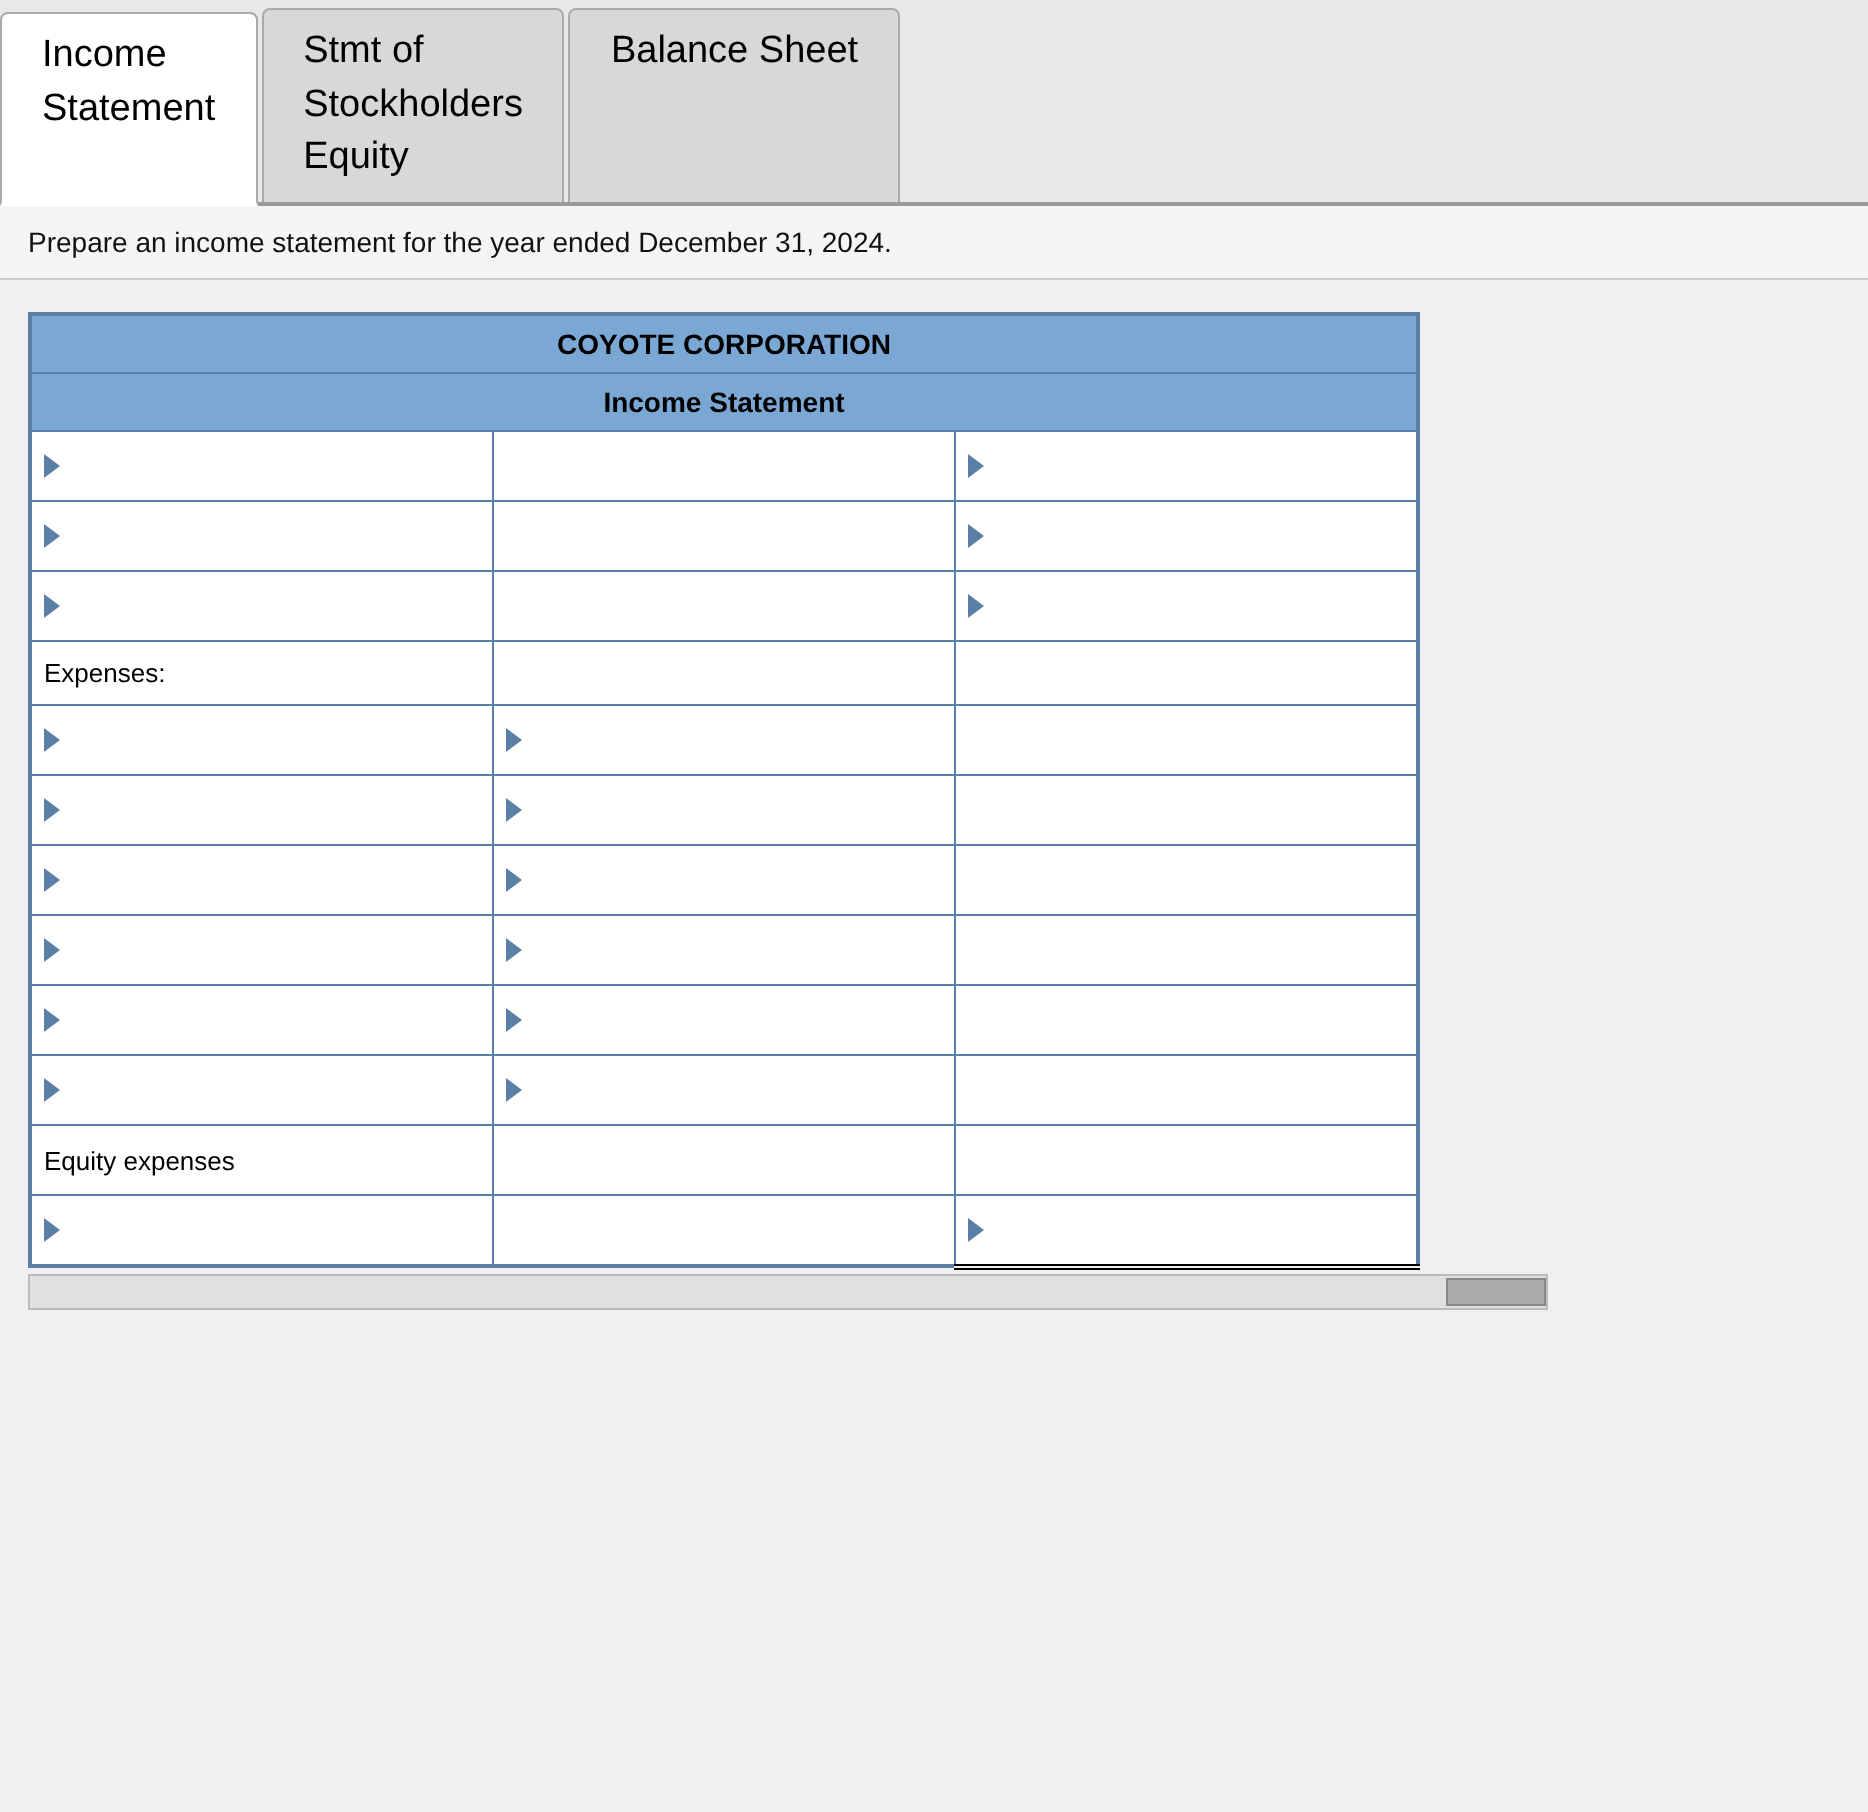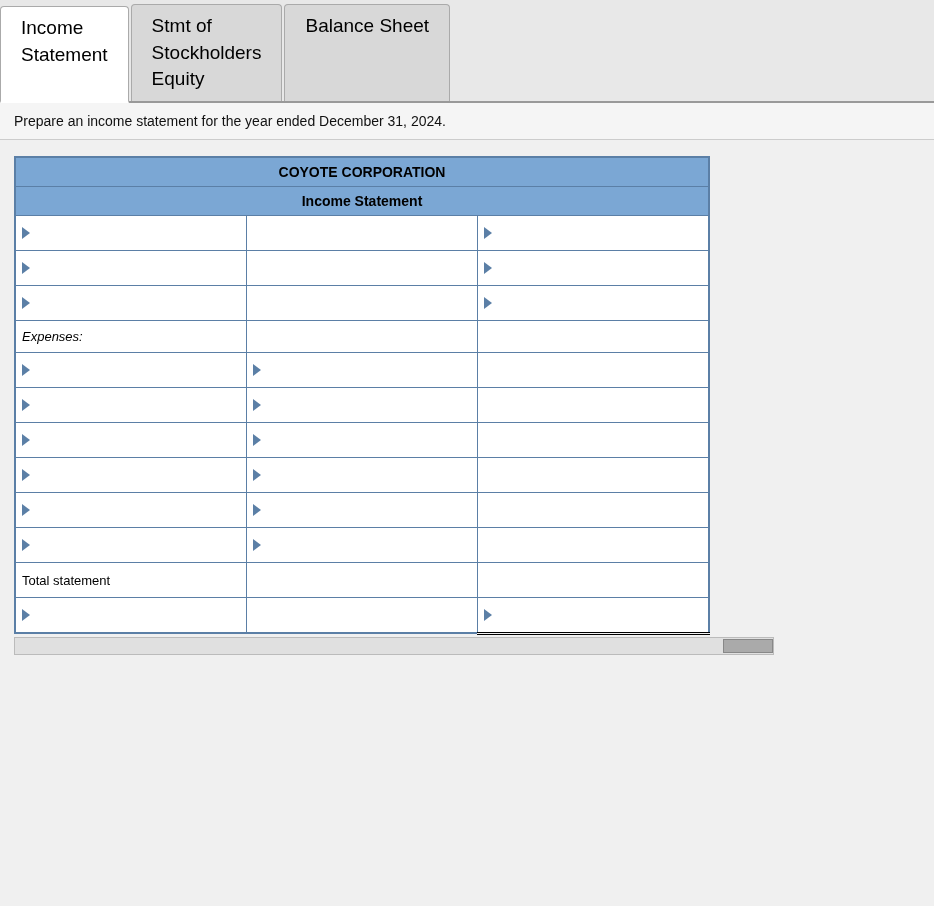--- a/index.html
+++ b/index.html
@@ -113,21 +113,20 @@
     }
 
     .label-text {
       font-size: 13px;
       color: #000;
     }
 
     .expenses-label td {
       background: #fff;
       font-weight: normal;
-      font-style: italic;
     }
 
     .total-expenses td {
       background: #fff;
     }
 
     .bold-bottom td {
       border-bottom: 2px solid #000;
     }
 
@@ -325,21 +324,21 @@
           </td>
           <td>
             <div class="cell-with-arrow">
               <div class="arrow-indicator"></div>
               <input class="cell-input-noborder" type="text" value="" style="">
             </div>
           </td>
           <td><input class="cell-input-noborder" type="text" value="" style=""></td>
         </tr>
         <tr class="total-expenses bold-bottom">
-          <td><span class="label-text">    Total statement</span></td>
+          <td><span class="label-text">    Equity expenses</span></td>
           <td><input class="cell-input-noborder" type="text" value="" style=""></td>
           <td><input class="cell-input-noborder" type="text" value="" style=""></td>
         </tr>
         <tr>
           <td>
             <div class="cell-with-arrow">
               <div class="arrow-indicator"></div>
               <input class="cell-input-noborder" type="text" value="" style="">
             </div>
           </td>

